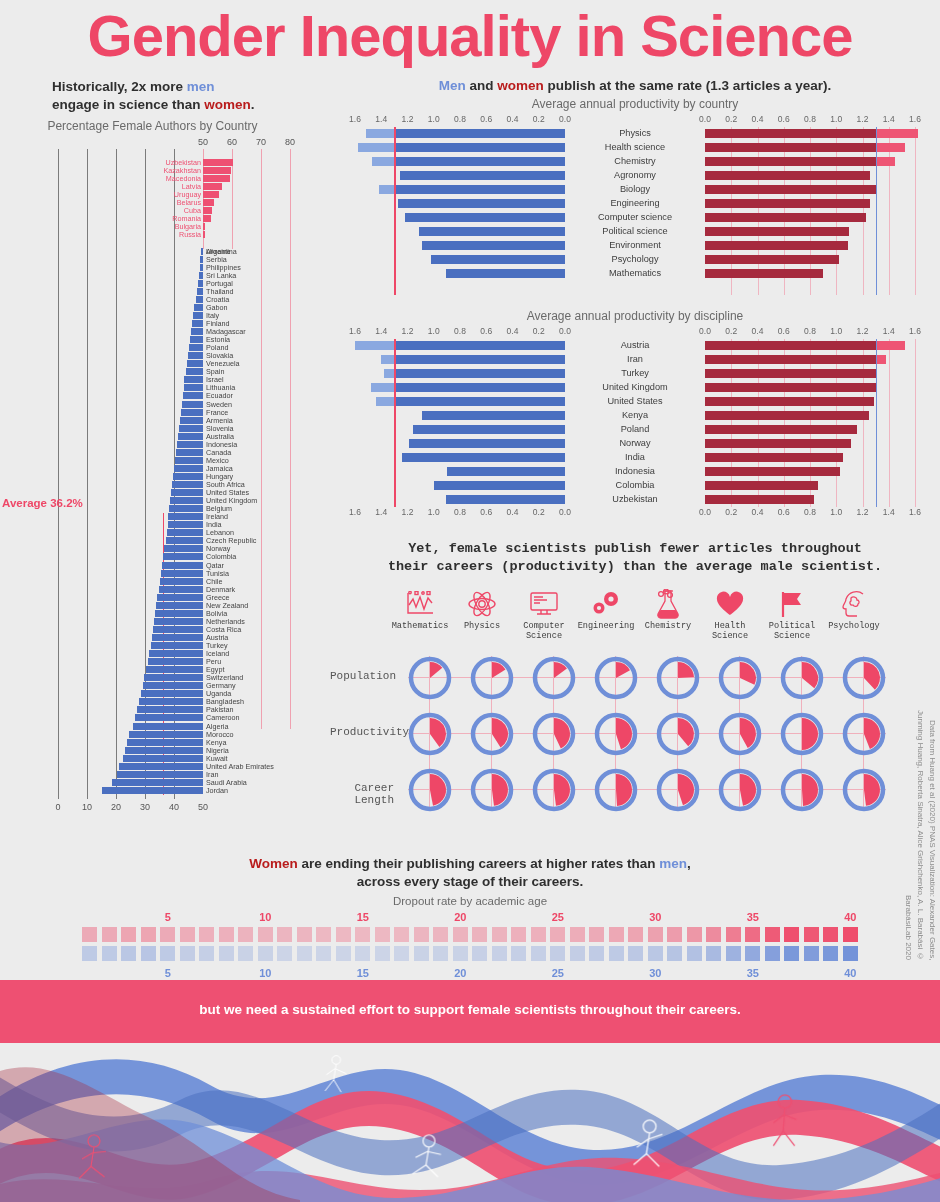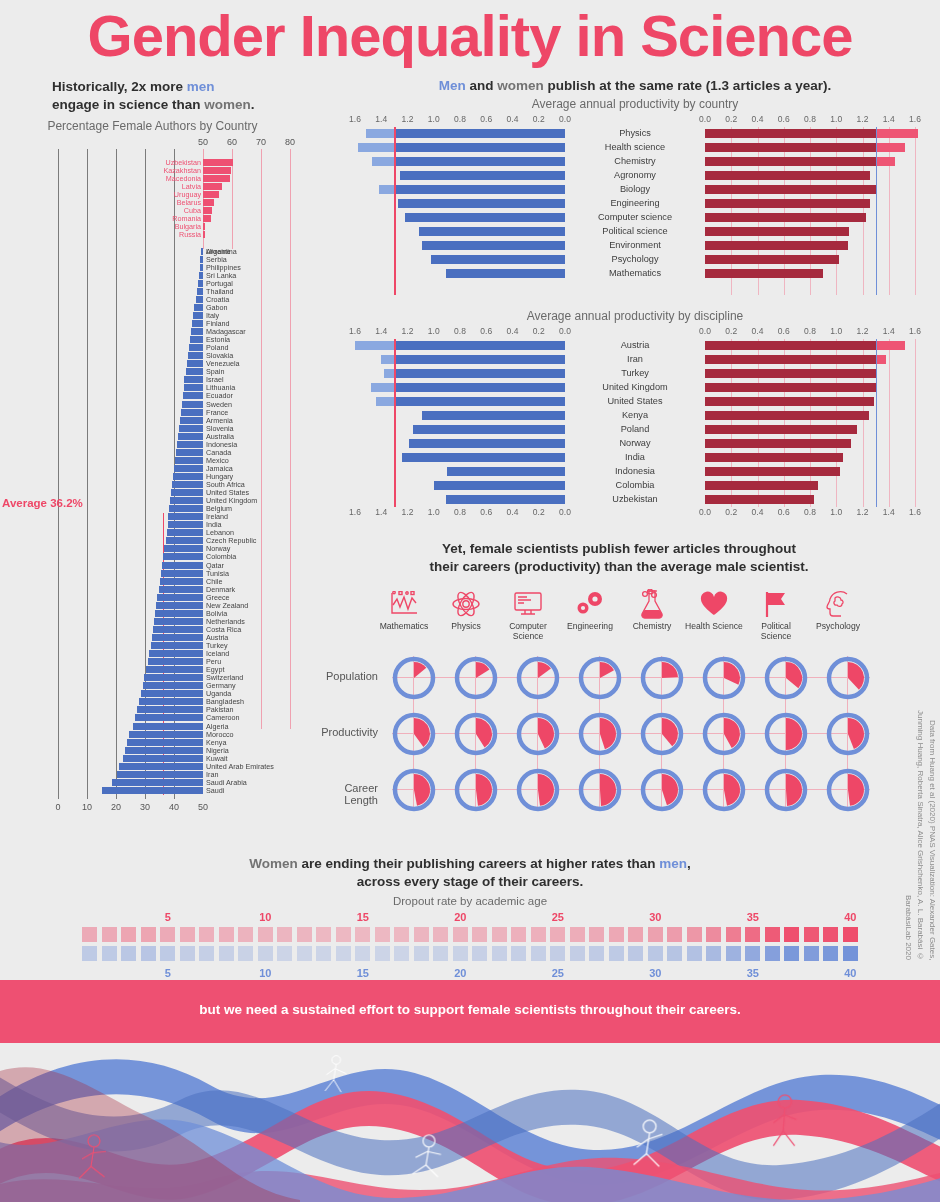--- a/index.html
+++ b/index.html
@@ -3,21 +3,21 @@
 <meta charset="utf-8">
 <style>
   * { box-sizing: border-box; }
   html, body { margin:0; padding:0; }
   body {
     width:940px; height:1202px; position:relative;
     background:#ececec;
     font-family:"Liberation Sans", sans-serif;
     color:#3b3b3b; overflow:hidden;
   }
-  .pink { color:#737373; }
+  .pink { color:#b91c1c; }
   .blue { color:#6f8fd8; }
 
   
   #title {
     position:absolute; top:4px; left:0; width:940px;
     text-align:center; font-size:58px; line-height:64px;
     font-weight:bold; color:#ee4767; letter-spacing:-1px;
     font-family:"Liberation Sans", sans-serif;
   }
 
@@ -75,21 +75,21 @@
   .dbar.ml { background:#8aa8e0; }
   .dbar.md { background:#4a6fc0; }
   .dbar.wd { background:#a62a3e; }
   .dbar.wl { background:#ee5574; }
   .refline { position:absolute; width:1.2px; top:0; }
   .refline.r { background:#ee4767; }
   .refline.b { background:#6f8fd8; }
   .gridv { position:absolute; width:1px; background:#f0a8b6; opacity:.8; }
 
   
-  #pie-section { position:absolute; left:314px; top:540px; width:610px; }
+  #pie-section { position:absolute; left:330px; top:540px; width:610px;font-family:Liberation Mono, monospace; }
   .pie-head {
     font-size:13.5px; font-weight:bold; text-align:center; color:#2f2f2f;
     line-height:18px;
   }
   .disc-icons { position:relative; height:62px; margin-top:10px; margin-left:68px; }
   .disc { position:absolute; width:58px; text-align:center; }
   .disc .ico { height:36px; display:flex; align-items:center; justify-content:center; }
   .disc .dname { font-size:8.6px; color:#3d3d3d; line-height:9.5px; }
   .pie-grid { position:relative; margin-top:2px; height:170px; }
   .row-label {
@@ -537,21 +537,21 @@
         <div class="clabel m" style="left: 206px;">Iran</div>
       </div>
       <div class="crow" style="top: 643.85px; left: 0px; right: 0px;">
         <div class="cbar m" style="opacity: 0.55; left: 111.65px; width: 91.35px;"></div>
         <div class="cbar mdark" style="left: 111.65px; width: 91.35px;"></div>
         <div class="clabel m" style="left: 206px;">Saudi Arabia</div>
       </div>
       <div class="crow" style="top: 651.9px; left: 0px; right: 0px;">
         <div class="cbar m" style="opacity: 0.55; left: 102.08px; width: 100.92px;"></div>
         <div class="cbar mdark" style="left: 102.08px; width: 100.92px;"></div>
-        <div class="clabel m" style="left: 206px;">Saudi</div>
+        <div class="clabel m" style="left: 206px;">Jordan</div>
       </div>
       <div class="cc-axis-bot" style="top: 666.95px;">
         <span class="tick" style="left: 58px;">0</span>
         <span class="tick" style="left: 87px;">10</span>
         <span class="tick" style="left: 116px;">20</span>
         <span class="tick" style="left: 145px;">30</span>
         <span class="tick" style="left: 174px;">40</span>
         <span class="tick" style="left: 203px;">50</span>
       </div>
     </div>

